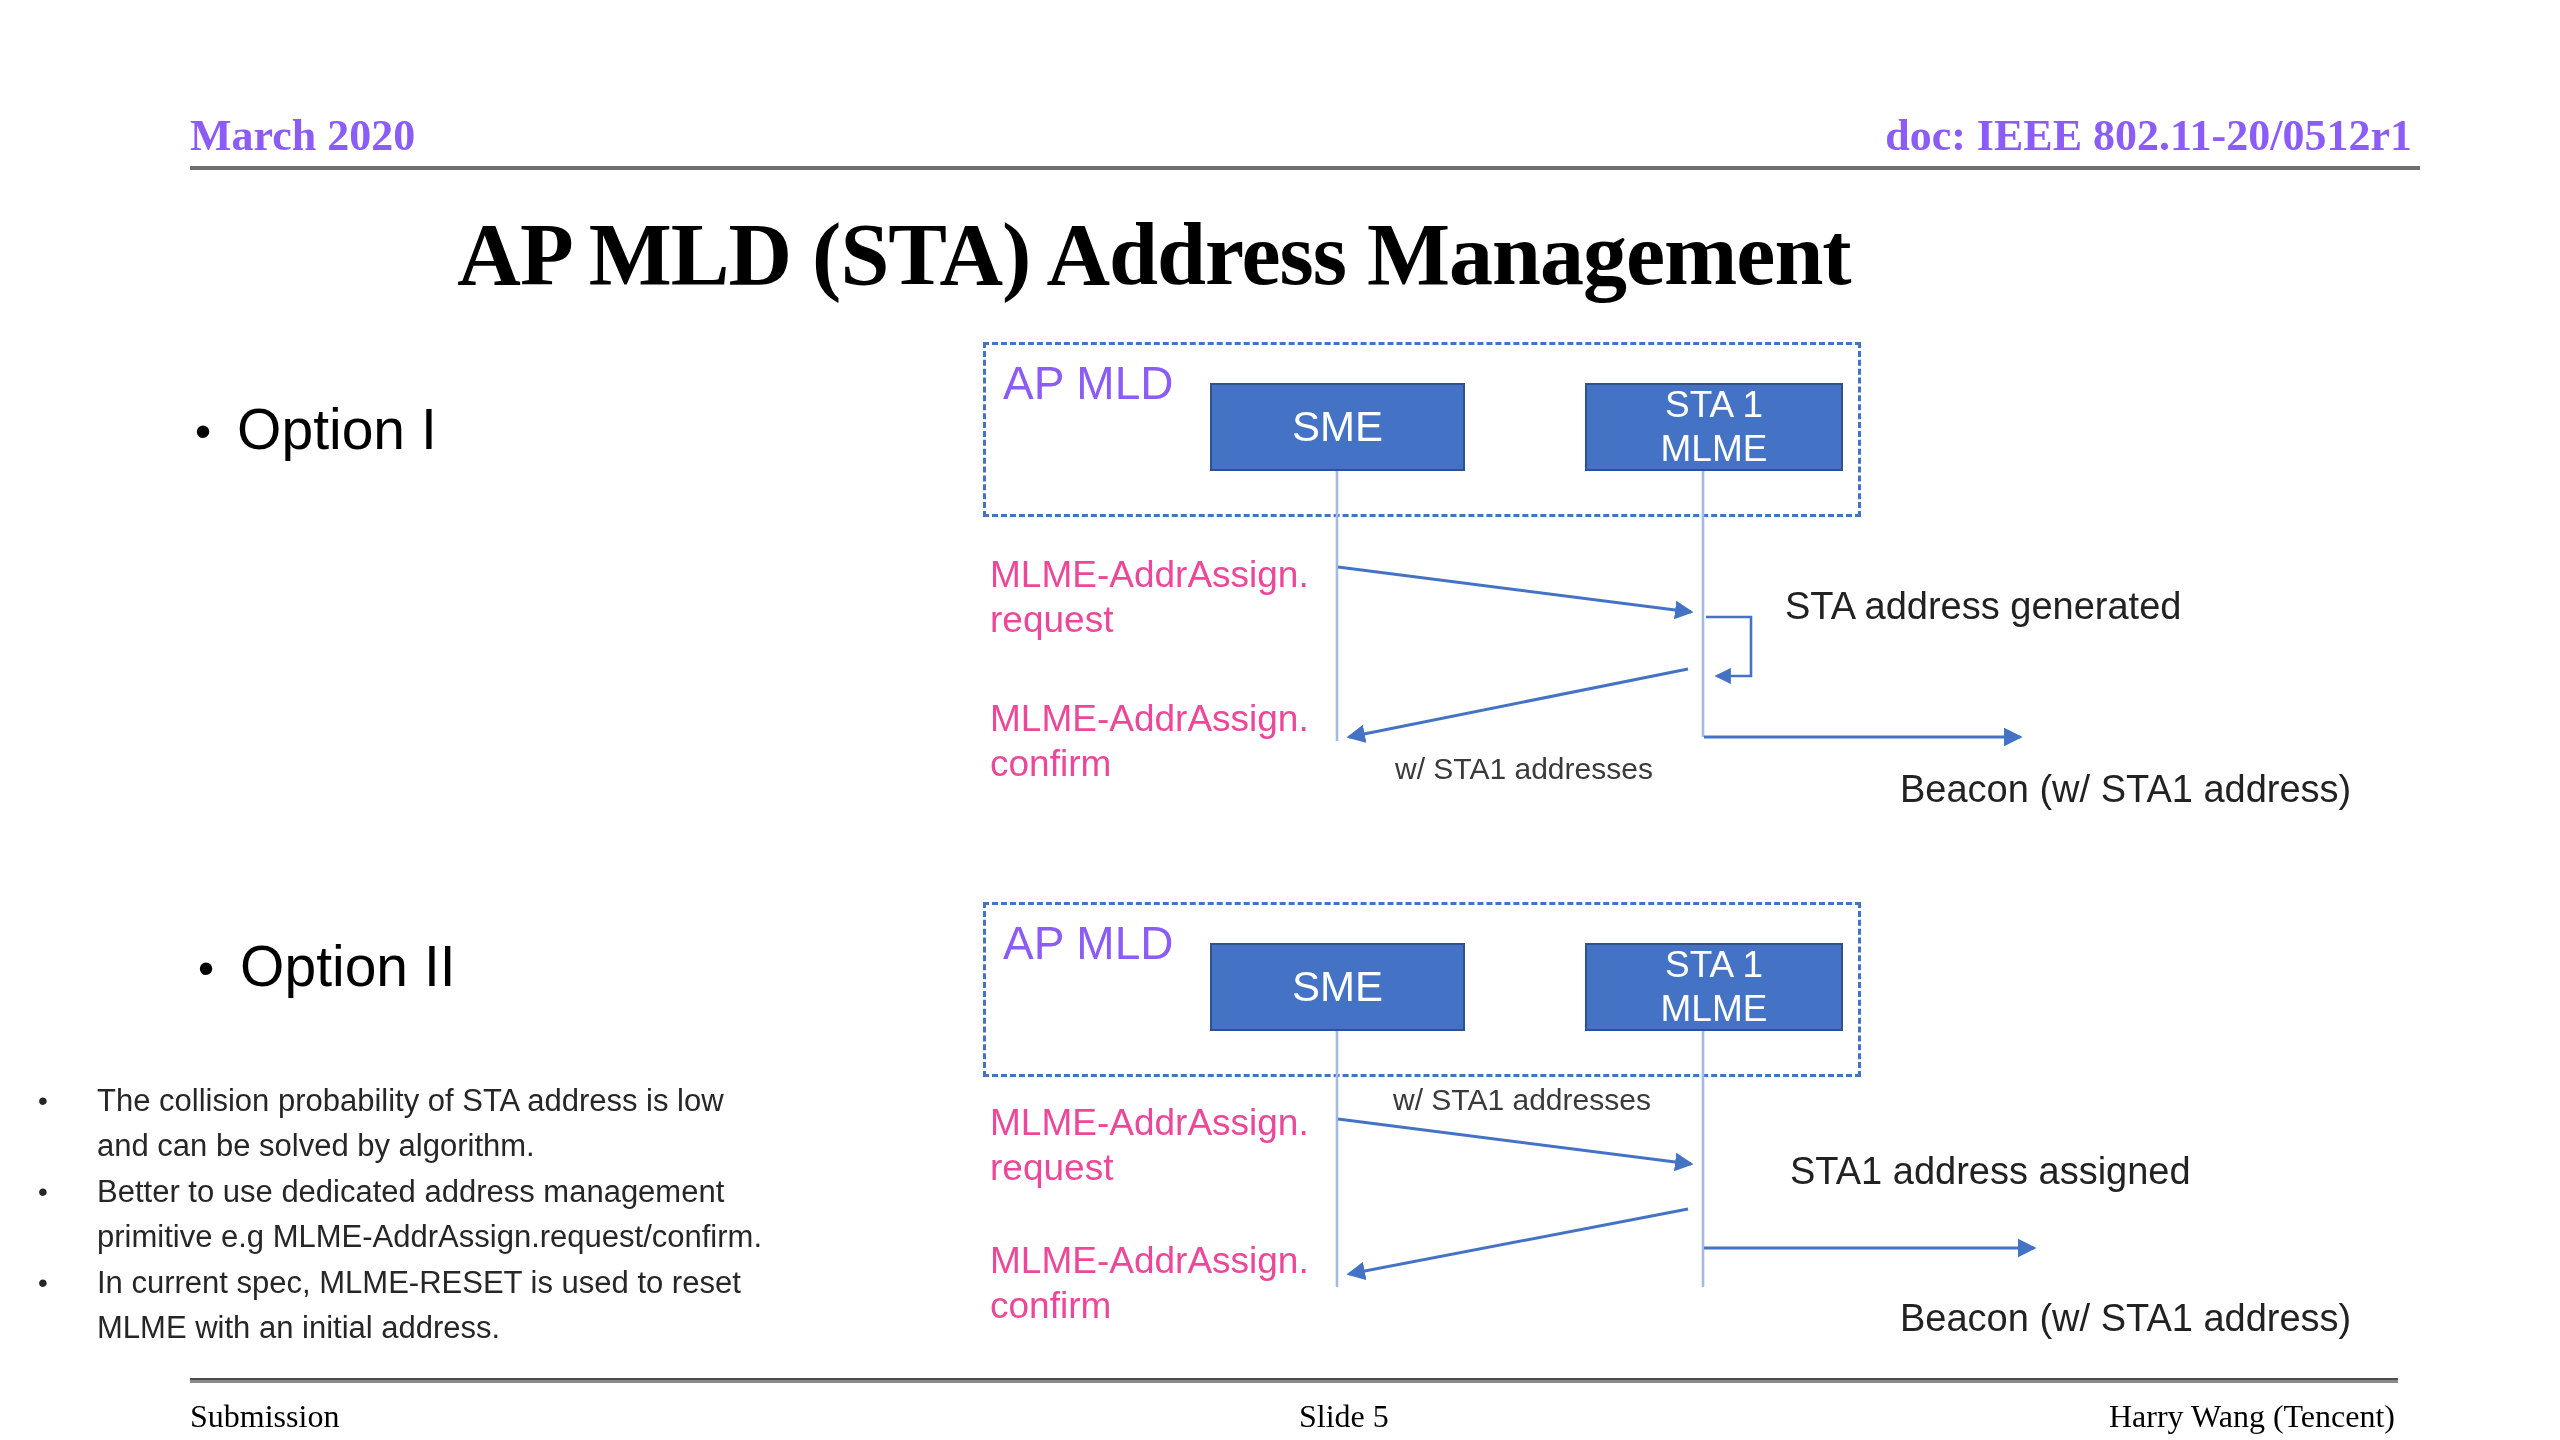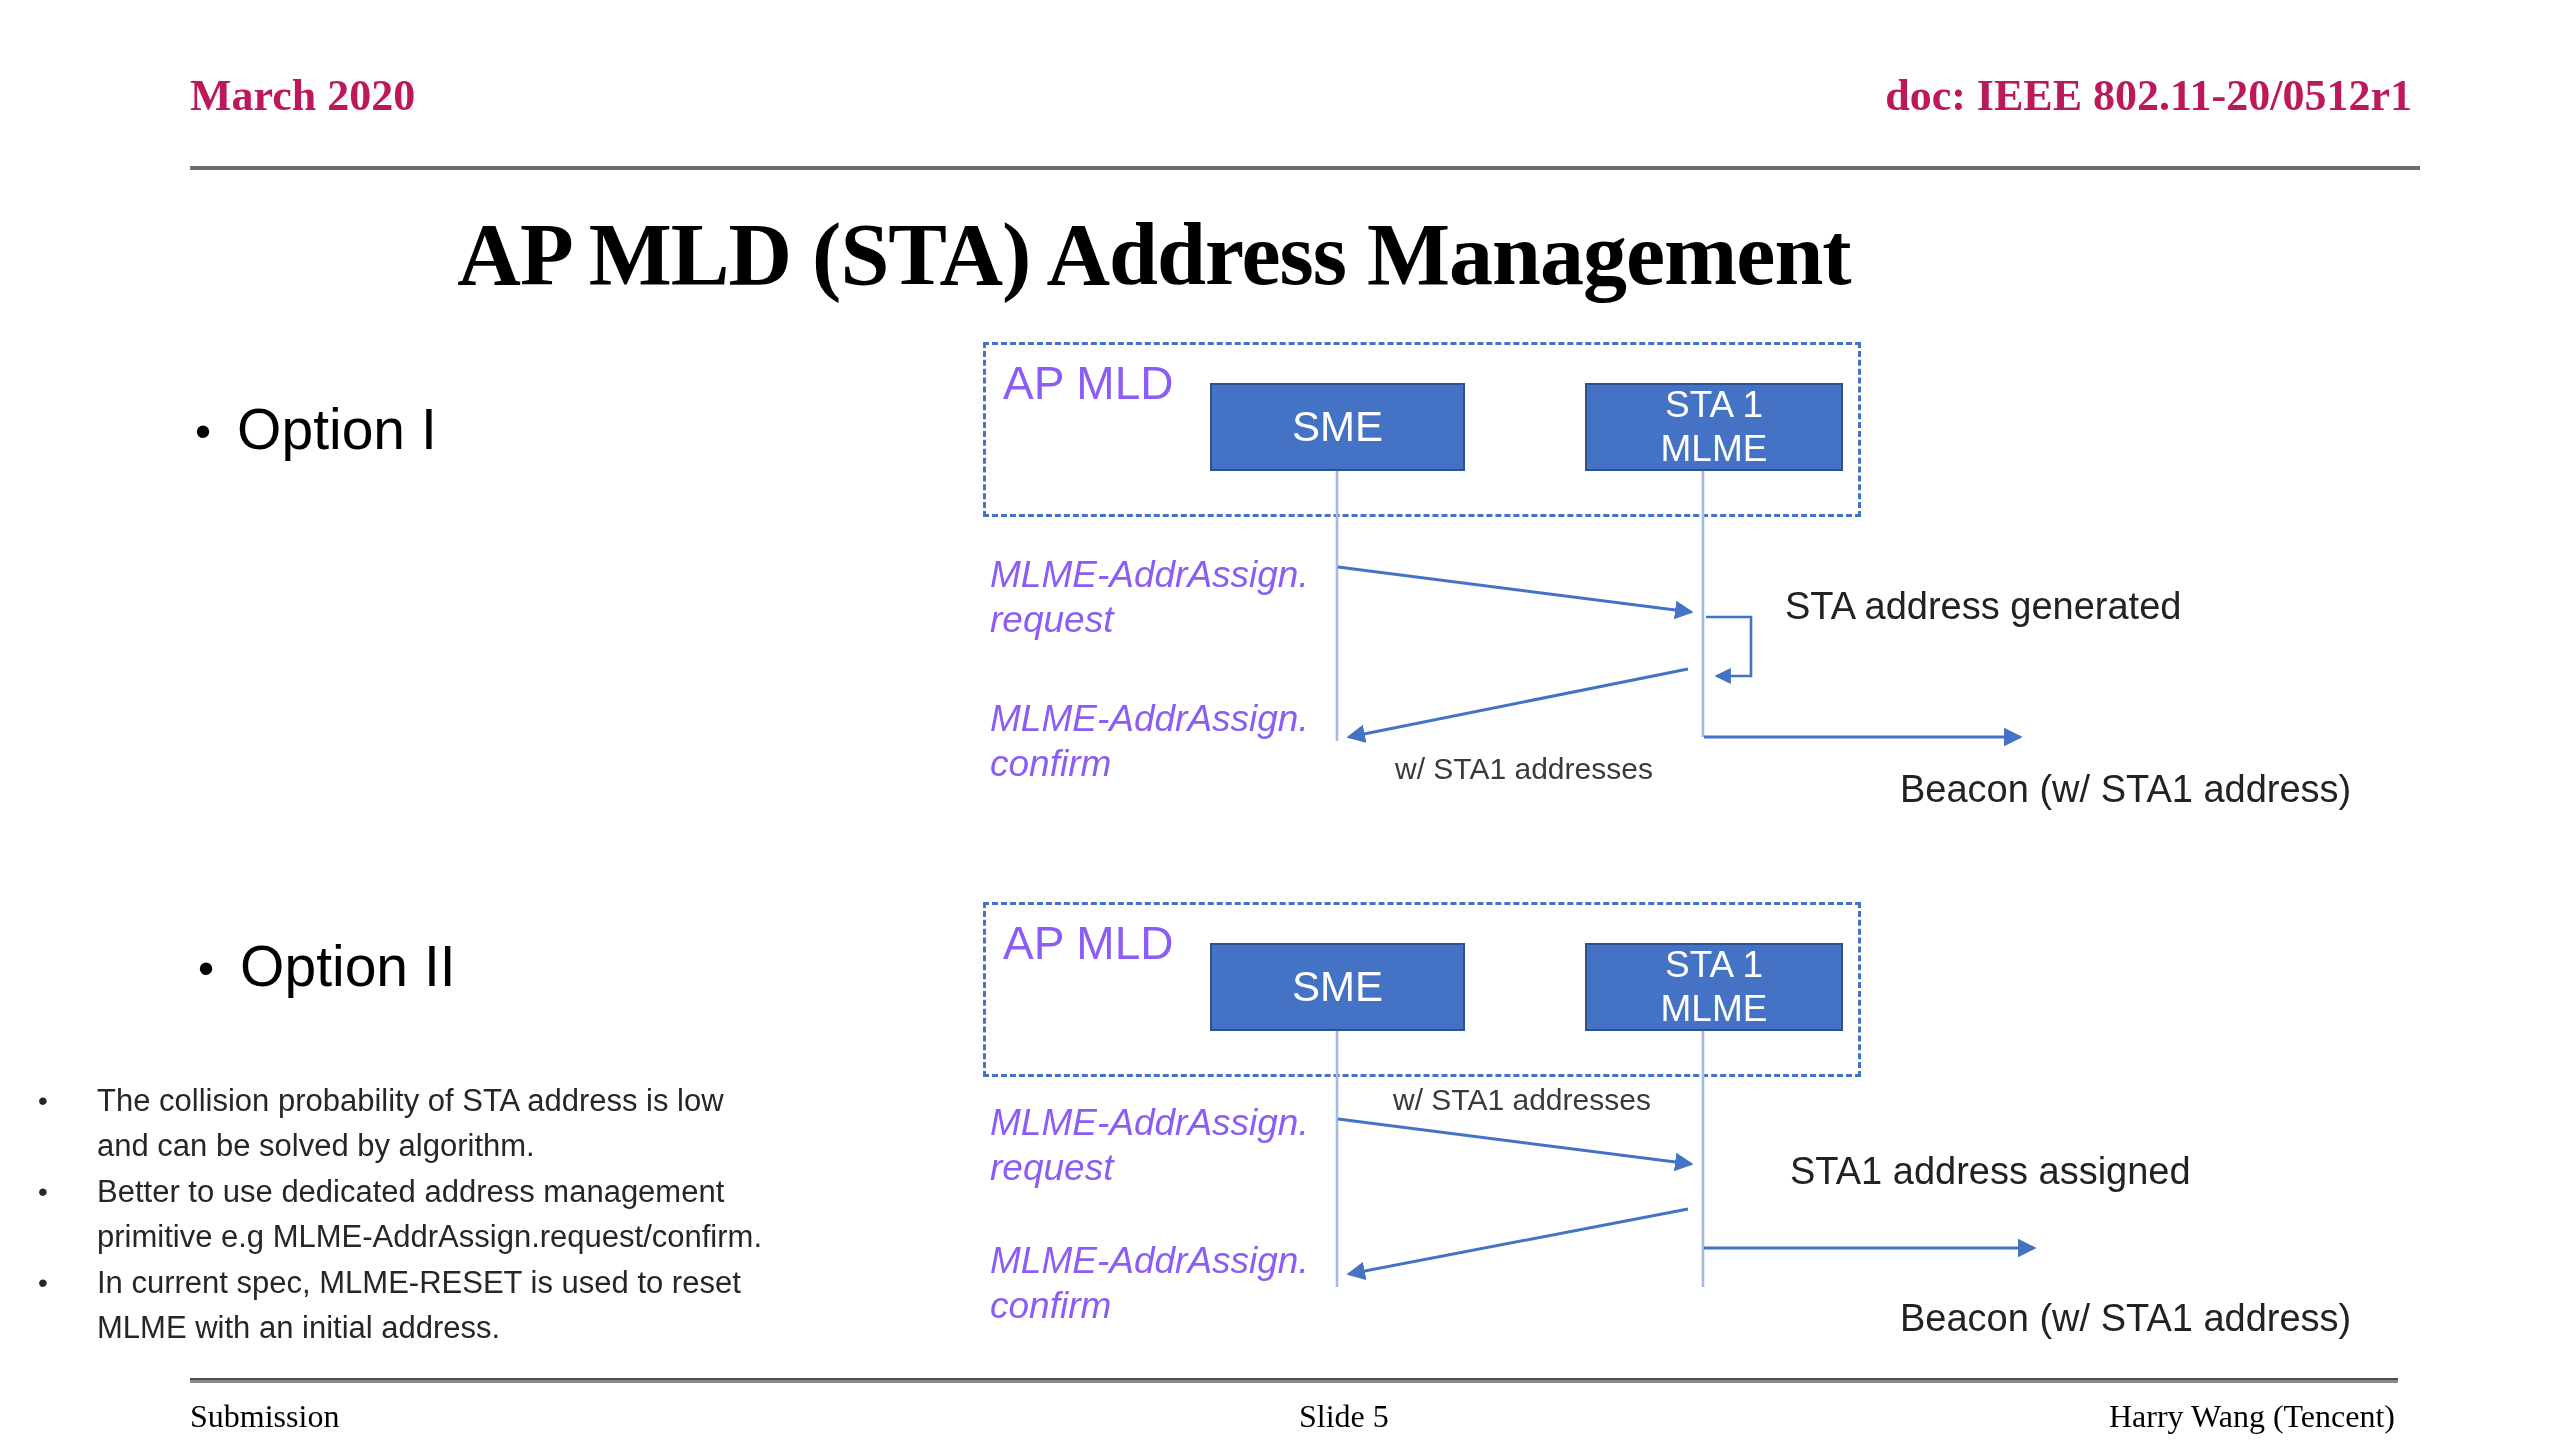--- a/index.html
+++ b/index.html
@@ -12,21 +12,21 @@
     --body-ink:#262626;
     --rule:#7f7f7f;
   }
   html,body{margin:0;padding:0;background:#fff;}
   .slide{
     position:relative;width:2560px;height:1440px;background:#ffffff;
     font-family:"Liberation Sans",sans-serif;color:var(--ink);overflow:hidden;
   }
   .abs{position:absolute;}
   
-  .hdr{font-family:"Liberation Serif",serif;font-weight:bold;font-size:44px;color:#be185d;}
+  .hdr{font-family:"Liberation Serif",serif;font-weight:bold;font-size:44px;color:#8b5cf6;margin-top:40px;}
   .hdr-rule{position:absolute;left:190px;top:166px;width:2230px;height:4px;background:#6e6e6e;}
   .ftr{font-family:"Liberation Serif",serif;font-size:32px;color:#000;}
   .ftr-rule{position:absolute;left:190px;top:1378px;width:2208px;height:5px;background:#8a8a8a;border-top:2px solid #4d4d4d;box-sizing:border-box;}
   .page-title{
     position:absolute;left:0;top:204px;width:2308px;text-align:center;
     font-family:"Liberation Serif",serif;font-weight:bold;font-size:88px;color:#000000;letter-spacing:-1px;
   }
   
   .opt-heading{position:absolute;display:flex;align-items:center;gap:26px;color:#000;}
   .opt-heading .dot{font-size:46px;line-height:1;transform:translateY(2px);}
@@ -36,21 +36,21 @@
   .mld-label{position:absolute;font-size:46px;color:#8b5cf6;}
   
   .node{
     position:absolute;background:var(--box-fill);border:2px solid var(--box-border);
     box-sizing:border-box;color:#fff;display:flex;flex-direction:column;
     align-items:center;justify-content:center;text-align:center;
   }
   .node.sme{font-size:42px;}
   .node.sta{font-size:37px;line-height:1.18;}
   
-  .msg-label{position:absolute;font-size:37px;line-height:45px;color:#8b5cf6;font-style:italic;}
+  .msg-label{position:absolute;font-size:37px;line-height:45px;color:#ec4899;}
   .small-note{position:absolute;font-size:30px;color:#3a3a3a;}
   .big-note{position:absolute;font-size:38px;color:#222;white-space:nowrap;}
   
   .notes{position:absolute;left:38px;top:1078px;width:900px;font-size:31px;line-height:45px;color:var(--body-ink);}
   .note-item{display:flex;margin:0 0 1px 0;}
   .note-item .b{width:59px;flex:0 0 59px;font-size:28px;}
   .note-item .t span{display:block;}
   svg.wires{position:absolute;left:0;top:0;pointer-events:none;}
 </style>
 </head>

